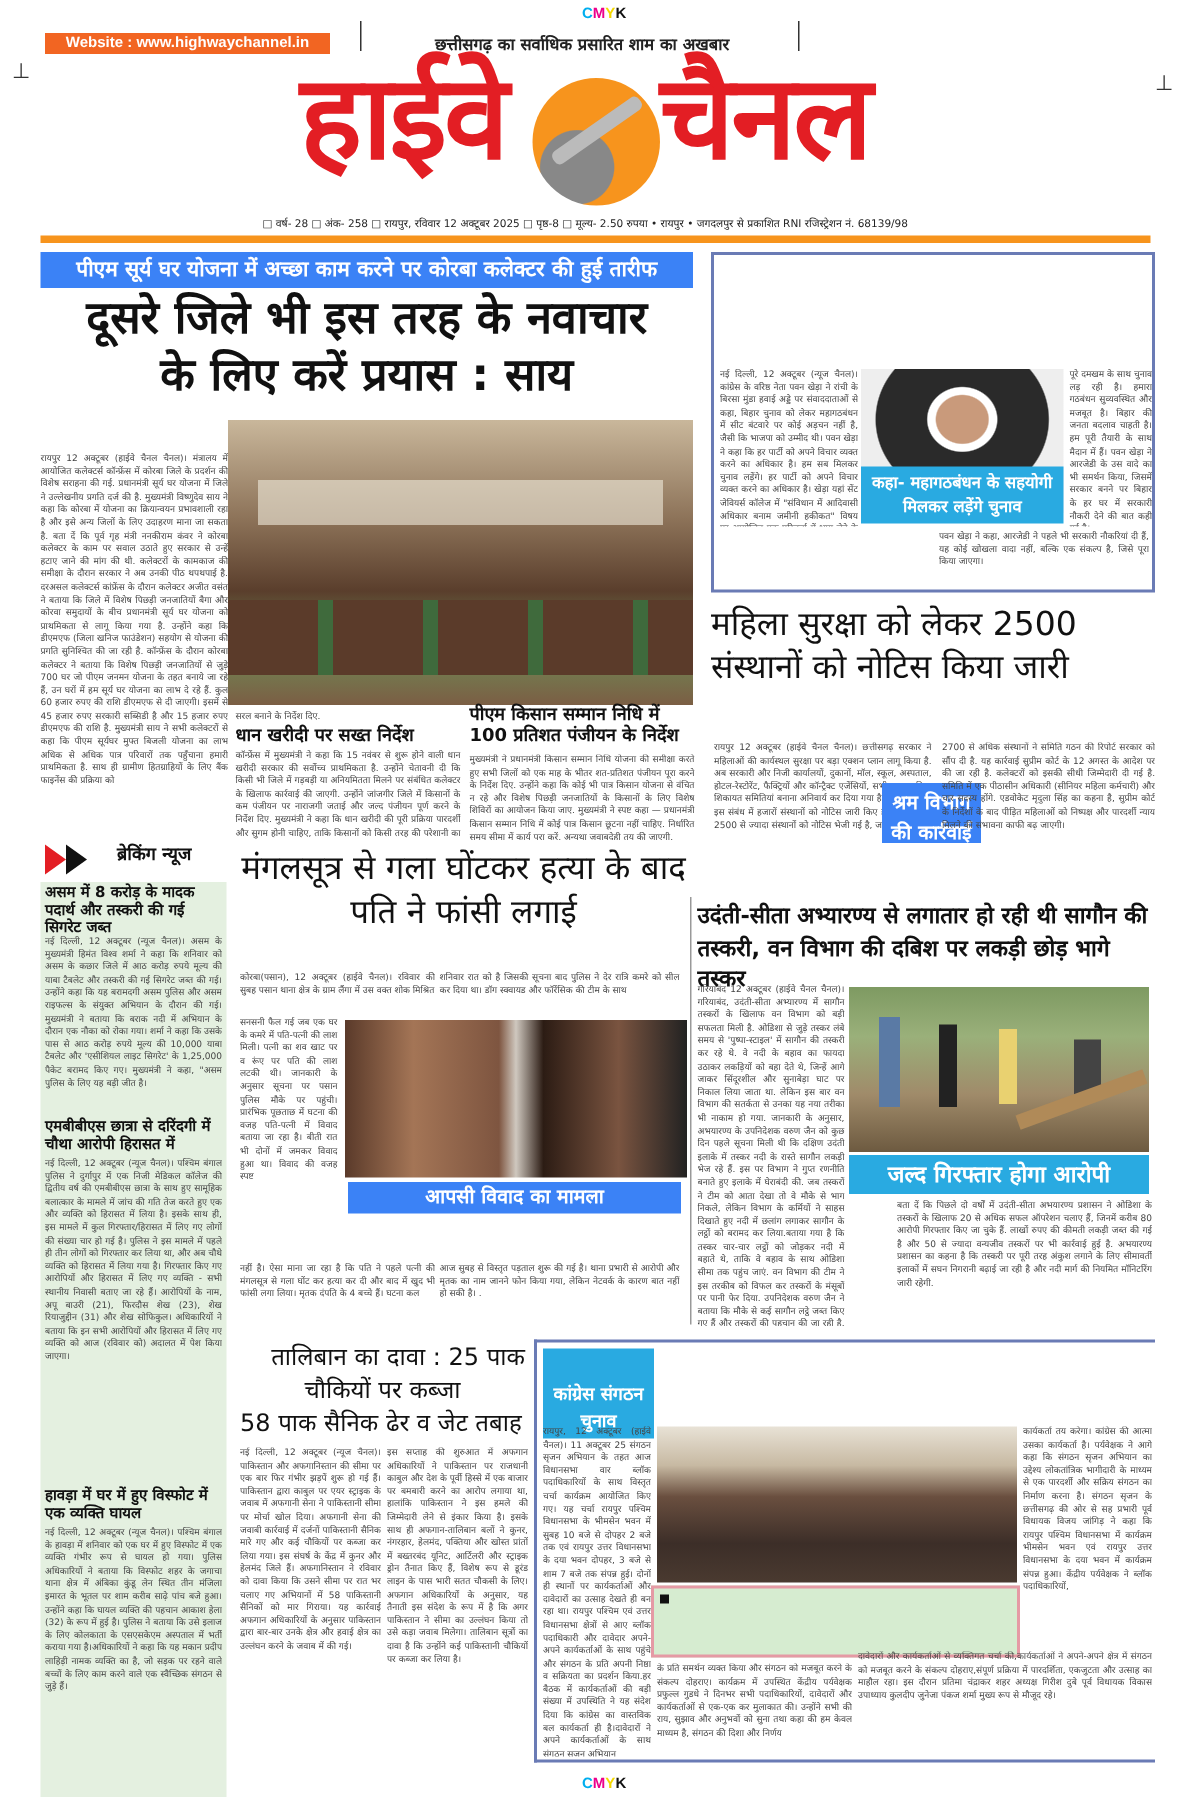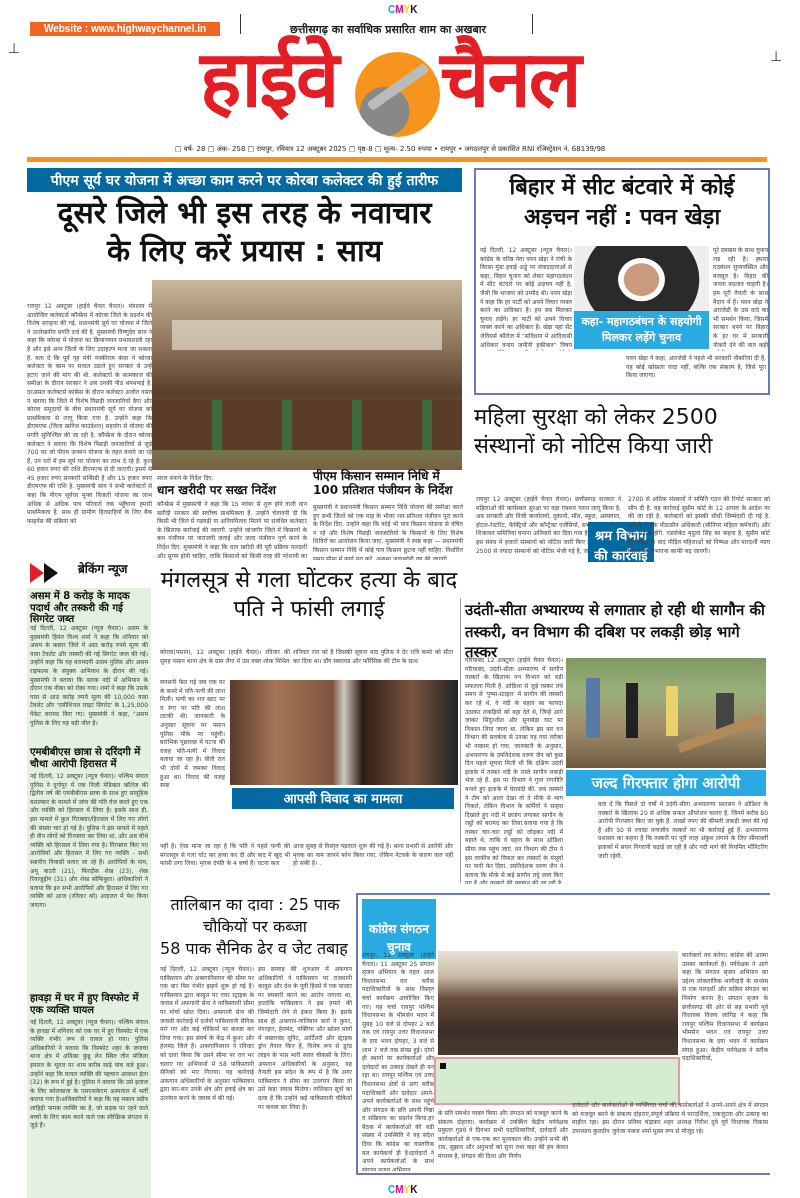--- a/index.html
+++ b/index.html
@@ -8,21 +8,21 @@
 .cmyk{font-family:"Liberation Sans",sans-serif;font-size:10px;font-weight:bold;letter-spacing:0}
 .cmyk .c{color:#00aeef}.cmyk .m{color:#ec008c}.cmyk .y{color:#f5d800}.cmyk .k{color:#111}
 .site{left:30px;top:22px;width:190px;height:14px;background:#f26522;color:#fff;font-family:"Liberation Sans",sans-serif;font-weight:bold;font-size:10px;line-height:14px;text-align:center}
 .tagline{left:290px;top:21px;font-size:11px;font-weight:bold;color:#222}
 .logo{left:200px;top:40px;font-size:78px;font-weight:bold;color:#e31e24;letter-spacing:-2px;line-height:1}
 .logo2{left:440px;top:40px;font-size:78px;font-weight:bold;color:#e31e24;letter-spacing:-2px;line-height:1}
 .road{left:355px;top:52px;width:85px;height:85px;border-radius:50%;background:radial-gradient(circle at 35% 70%,#888 0 30%,#f7941d 31%)}
 .road:before{content:"";position:absolute;left:8px;top:30px;width:70px;height:10px;background:#bbb;transform:rotate(-35deg);border-radius:4px}
 .meta{left:175px;top:144px;font-size:7px;color:#222;white-space:nowrap}
 .rule{left:27px;top:157px;width:740px;height:5px;background:#f7941d}
-.redband{background:#0369a1;color:#fff;font-weight:bold}
+.redband{background:#3b82f6;color:#fff;font-weight:bold}
 .txt{font-size:6px;line-height:8.6px;color:#444;text-align:justify;overflow:hidden}
 .hd{font-weight:bold;color:#111;line-height:1.15}
 .photo{overflow:hidden}
 .box-blue{border:2px solid #6a7bb5}
 .cyan-band{background:#29aae1;color:#fff;font-weight:bold;text-align:center}
 .mark{font-size:14px;color:#333}
 </style>
 </head>
 <body>
 
@@ -53,21 +53,20 @@
   <div style="position:absolute;left:20px;top:40px;width:270px;height:30px;background:rgba(240,235,220,.6)"></div>
   <div style="position:absolute;left:0;top:120px;width:310px;height:50px;background:repeating-linear-gradient(90deg,#5b3b2a 0 60px,#3f6a3c 60px 70px)"></div>
 </div>
 <div class="abs txt" style="left:157px;top:474px;width:150px;height:10px">सरल बनाने के निर्देश दिए.</div>
 <div class="abs hd" style="left:157px;top:484px;width:150px;font-size:12px">धान खरीदी पर सख्त निर्देश</div>
 <div class="abs txt" style="left:157px;top:500px;width:150px;height:60px">कॉन्फ्रेंस में मुख्यमंत्री ने कहा कि 15 नवंबर से शुरू होने वाली धान खरीदी सरकार की सर्वोच्च प्राथमिकता है. उन्होंने चेतावनी दी कि किसी भी जिले में गड़बड़ी या अनियमितता मिलने पर संबंधित कलेक्टर के खिलाफ कार्रवाई की जाएगी. उन्होंने जांजगीर जिले में किसानों के कम पंजीयन पर नाराजगी जताई और जल्द पंजीयन पूर्ण करने के निर्देश दिए. मुख्यमंत्री ने कहा कि धान खरीदी की पूरी प्रक्रिया पारदर्शी और सुगम होनी चाहिए, ताकि किसानों को किसी तरह की परेशानी का सामना न करना पड़े.</div>
 <div class="abs hd" style="left:313px;top:470px;width:150px;font-size:12px">पीएम किसान सम्मान निधि में 100 प्रतिशत पंजीयन के निर्देश</div>
 <div class="abs txt" style="left:313px;top:503px;width:150px;height:57px">मुख्यमंत्री ने प्रधानमंत्री किसान सम्मान निधि योजना की समीक्षा करते हुए सभी जिलों को एक माह के भीतर शत-प्रतिशत पंजीयन पूरा करने के निर्देश दिए. उन्होंने कहा कि कोई भी पात्र किसान योजना से वंचित न रहे और विशेष पिछड़ी जनजातियों के किसानों के लिए विशेष शिविरों का आयोजन किया जाए. मुख्यमंत्री ने स्पष्ट कहा — प्रधानमंत्री किसान सम्मान निधि में कोई पात्र किसान छूटना नहीं चाहिए. निर्धारित समय सीमा में कार्य पूरा करें, अन्यथा जवाबदेही तय की जाएगी.</div>
 
 <div class="abs box-blue" style="left:474px;top:168px;width:296px;height:227px">
-  <div class="hd" style="position:absolute;left:4px;top:2px;width:284px;font-size:22px;text-align:center;line-height:1.35">बिहार में सीट बंटवारे में कोई अड़चन नहीं : पवन खेड़ा</div>
   <div class="txt" style="position:absolute;left:4px;top:76px;width:92px;height:105px">नई दिल्ली, 12 अक्टूबर (न्यूज चैनल)। कांग्रेस के वरिष्ठ नेता पवन खेड़ा ने रांची के बिरसा मुंडा हवाई अड्डे पर संवाददाताओं से कहा, बिहार चुनाव को लेकर महागठबंधन में सीट बंटवारे पर कोई अड़चन नहीं है, जैसी कि भाजपा को उम्मीद थी। पवन खेड़ा ने कहा कि हर पार्टी को अपने विचार व्यक्त करने का अधिकार है। हम सब मिलकर चुनाव लड़ेंगे। हर पार्टी को अपने विचार व्यक्त करने का अधिकार है। खेड़ा यहां सेंट जेवियर्स कॉलेज में "संविधान में आदिवासी अधिकार बनाम जमीनी हकीकत" विषय पर आयोजित एक परिचर्चा में भाग लेने के लिए रांची आए हैं। पवन खेड़ा ने कहा कि कांग्रेस</div>
   <div class="photo" style="position:absolute;left:98px;top:76px;width:135px;height:96px;background:radial-gradient(ellipse at 50% 35%,#c99a7b 0 18%,#fff 19% 24%,#2a2a2a 25% 60%,#eee 61%)"></div>
   <div class="cyan-band" style="position:absolute;left:98px;top:141px;width:135px;height:38px;font-size:11px;line-height:16px;padding-top:3px">कहा- महागठबंधन के सहयोगी मिलकर लड़ेंगे चुनाव</div>
   <div class="txt" style="position:absolute;left:237px;top:76px;width:55px;height:105px">पूरे दमखम के साथ चुनाव लड़ रही है। हमारा गठबंधन सुव्यवस्थित और मजबूत है। बिहार की जनता बदलाव चाहती है। हम पूरी तैयारी के साथ मैदान में हैं। पवन खेड़ा ने आरजेडी के उस वादे का भी समर्थन किया, जिसमें सरकार बनने पर बिहार के हर घर में सरकारी नौकरी देने की बात कही गई है।</div>
   <div class="txt" style="position:absolute;left:150px;top:184px;width:140px;height:36px">पवन खेड़ा ने कहा, आरजेडी ने पहले भी सरकारी नौकरियां दी हैं, यह कोई खोखला वादा नहीं, बल्कि एक संकल्प है, जिसे पूरा किया जाएगा।</div>
 </div>
 
 <div class="abs hd" style="left:474px;top:403px;width:300px;font-size:22px;line-height:1.3;font-weight:normal;color:#111">महिला सुरक्षा को लेकर 2500 संस्थानों को नोटिस किया जारी</div>
 <div class="abs txt" style="left:476px;top:495px;width:145px;height:100px">रायपुर 12 अक्टूबर (हाईवे चैनल चैनल)। छत्तीसगढ़ सरकार ने महिलाओं की कार्यस्थल सुरक्षा पर बड़ा एक्शन प्लान लागू किया है. अब सरकारी और निजी कार्यालयों, दुकानों, मॉल, स्कूल, अस्पताल, होटल-रेस्टोरेंट, फैक्ट्रियों और कॉन्ट्रैक्ट एजेंसियों, सभी जगह महिला शिकायत समितियां बनाना अनिवार्य कर दिया गया है. श्रम विभाग ने इस संबंध में हजारों संस्थानों को नोटिस जारी किए हैं. रायपुर में ही 2500 से ज्यादा संस्थानों को नोटिस भेजी गई है, जबकि</div>
 <div class="abs redband" style="left:588px;top:522px;width:66px;height:40px;font-size:13px;line-height:20px;text-align:center;padding-top:4px">श्रम विभाग की कार्रवाई</div>
@@ -103,21 +102,21 @@
 <div class="abs photo" style="left:566px;top:658px;width:200px;height:110px;background:linear-gradient(180deg,#7e9a62 0%,#9ab07a 30%,#a08b6a 65%,#6d5a40 100%)">
   <div style="position:absolute;left:20px;top:20px;width:14px;height:60px;background:#5a7aa5"></div>
   <div style="position:absolute;left:60px;top:25px;width:12px;height:55px;background:#222"></div>
   <div style="position:absolute;left:100px;top:28px;width:12px;height:50px;background:#e9d170"></div>
   <div style="position:absolute;left:150px;top:35px;width:18px;height:40px;background:#444"></div>
   <div style="position:absolute;left:110px;top:70px;width:90px;height:10px;background:#b08a58;transform:rotate(-20deg)"></div>
 </div>
 <div class="abs cyan-band" style="left:566px;top:770px;width:200px;height:26px;font-size:15px;line-height:26px">जल्द गिरफ्तार होगा आरोपी</div>
 <div class="abs txt" style="left:598px;top:800px;width:170px;height:84px">बता दें कि पिछले दो वर्षों में उदंती-सीता अभयारण्य प्रशासन ने ओडिशा के तस्करों के खिलाफ 20 से अधिक सफल ऑपरेशन चलाए हैं, जिनमें करीब 80 आरोपी गिरफ्तार किए जा चुके हैं. लाखों रुपए की कीमती लकड़ी जब्त की गई है और 50 से ज्यादा वन्यजीव तस्करों पर भी कार्रवाई हुई है. अभयारण्य प्रशासन का कहना है कि तस्करी पर पूरी तरह अंकुश लगाने के लिए सीमावर्ती इलाकों में सघन निगरानी बढ़ाई जा रही है और नदी मार्ग की नियमित मॉनिटरिंग जारी रहेगी.</div>
 
-<div class="abs hd" style="left:160px;top:895px;width:190px;font-size:16px;text-align:center;font-weight:normal;color:#111;line-height:1.3">तालिबान का दावा : 25 पाक</div>
+<div class="abs hd" style="left:160px;top:895px;width:190px;font-size:16px;text-align:right;font-weight:normal;color:#111;line-height:1.3">तालिबान का दावा : 25 पाक</div>
 <div class="abs hd" style="left:160px;top:917px;width:190px;font-size:16px;text-align:center;font-weight:normal;color:#111;line-height:1.3">चौकियों पर कब्जा</div>
 <div class="abs hd" style="left:160px;top:939px;width:190px;font-size:16px;font-weight:normal;color:#111;line-height:1.3">58 पाक सैनिक ढेर व जेट तबाह</div>
 <div class="abs txt" style="left:160px;top:965px;width:94px;height:210px">नई दिल्ली, 12 अक्टूबर (न्यूज चैनल)। पाकिस्तान और अफगानिस्तान की सीमा पर एक बार फिर गंभीर झड़पें शुरू हो गई हैं। पाकिस्तान द्वारा काबुल पर एयर स्ट्राइक के जवाब में अफगानी सेना ने पाकिस्तानी सीमा पर मोर्चा खोल दिया। अफगानी सेना की जवाबी कार्रवाई में दर्जनों पाकिस्तानी सैनिक मारे गए और कई चौकियों पर कब्जा कर लिया गया। इस संघर्ष के केंद्र में कुनर और हेलमंद जिले हैं। अफगानिस्तान ने रविवार को दावा किया कि उसने सीमा पर रात भर चलाए गए अभियानों में 58 पाकिस्तानी सैनिकों को मार गिराया। यह कार्रवाई अफगान अधिकारियों के अनुसार पाकिस्तान द्वारा बार-बार उनके क्षेत्र और हवाई क्षेत्र का उल्लंघन करने के जवाब में की गई।</div>
 <div class="abs txt" style="left:258px;top:965px;width:94px;height:210px">इस सप्ताह की शुरुआत में अफगान अधिकारियों ने पाकिस्तान पर राजधानी काबुल और देश के पूर्वी हिस्से में एक बाजार पर बमबारी करने का आरोप लगाया था, हालांकि पाकिस्तान ने इस हमले की जिम्मेदारी लेने से इंकार किया है। इसके साथ ही अफगान-तालिबान बलों ने कुनर, नंगरहार, हेलमंद, पक्तिया और खोस्त प्रांतों में बख्तरबंद यूनिट, आर्टिलरी और स्ट्राइक ड्रोन तैनात किए हैं, विशेष रूप से डूरंड लाइन के पास भारी सतत चौकसी के लिए। अफगान अधिकारियों के अनुसार, यह तैनाती इस संदेश के रूप में है कि अगर पाकिस्तान ने सीमा का उल्लंघन किया तो उसे कड़ा जवाब मिलेगा। तालिबान सूत्रों का दावा है कि उन्होंने कई पाकिस्तानी चौकियों पर कब्जा कर लिया है।</div>
 
 <div class="abs box-blue" style="left:356px;top:893px;width:414px;height:282px;border-right:none;border-top-width:2px">
   <div class="cyan-band" style="position:absolute;left:4px;top:4px;width:74px;height:60px;font-size:12px;line-height:18px;padding-top:21px">कांग्रेस संगठन चुनाव</div>
   <div class="txt" style="position:absolute;left:4px;top:56px;width:72px;height:220px">रायपुर, 12 अक्टूबर (हाईवे चैनल)। 11 अक्टूबर 25 संगठन सृजन अभियान के तहत आज विधानसभा वार ब्लॉक पदाधिकारियों के साथ विस्तृत चर्चा कार्यक्रम आयोजित किए गए। यह चर्चा रायपुर पश्चिम विधानसभा के भीमसेन भवन में सुबह 10 बजे से दोपहर 2 बजे तक एवं रायपुर उत्तर विधानसभा के दया भवन दोपहर, 3 बजे से शाम 7 बजे तक संपन्न हुई। दोनों ही स्थानों पर कार्यकर्ताओं और दावेदारों का उत्साह देखते ही बन रहा था। रायपुर पश्चिम एवं उत्तर विधानसभा क्षेत्रों से आए ब्लॉक पदाधिकारी और दावेदार अपने-अपने कार्यकर्ताओं के साथ पहुंचे और संगठन के प्रति अपनी निष्ठा व सक्रियता का प्रदर्शन किया.हर बैठक में कार्यकर्ताओं की बड़ी संख्या में उपस्थिति ने यह संदेश दिया कि कांग्रेस का वास्तविक बल कार्यकर्ता ही है।दावेदारों ने अपने कार्यकर्ताओं के साथ संगठन सृजन अभियान</div>
   <div class="photo" style="position:absolute;left:80px;top:56px;width:240px;height:104px;background:linear-gradient(180deg,#e8e2d6 0%,#c7b9a2 25%,#6a4f3f 45%,#3c2e28 75%,#4a3a30 100%)"></div>
   <div style="position:absolute;left:76px;top:162px;width:246px;height:48px;background:#d6ecd0;border:2px solid #e59aa5">

